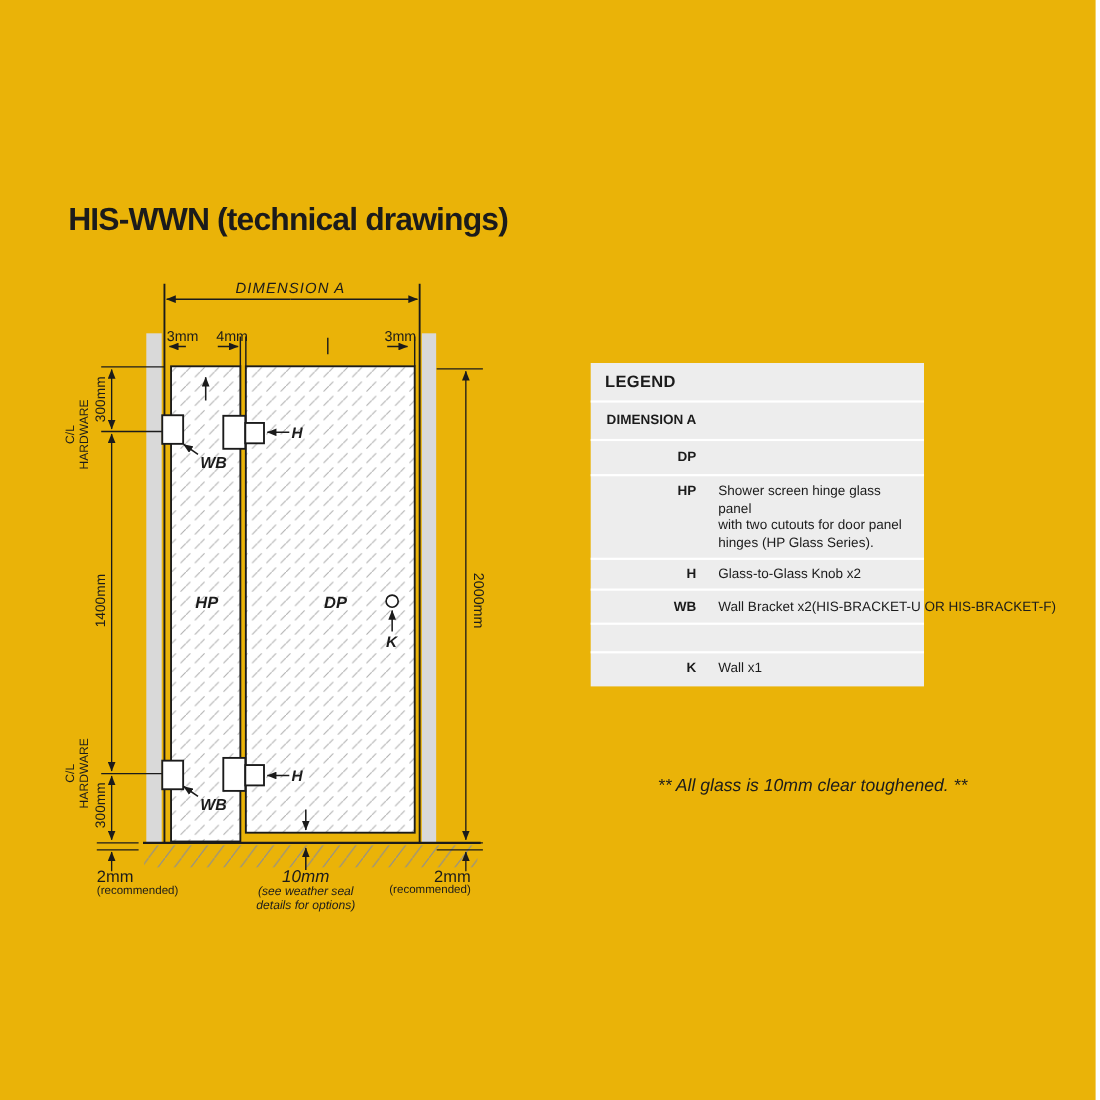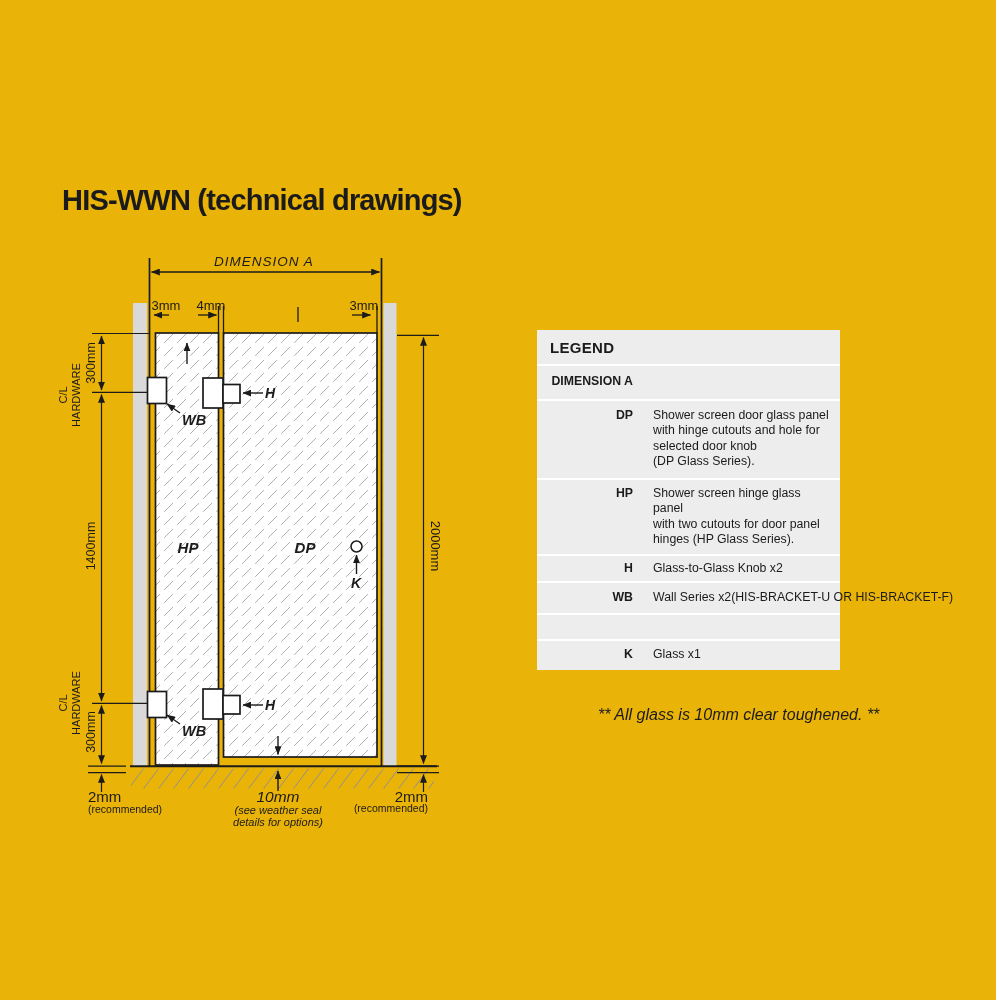--- a/index.html
+++ b/index.html
@@ -164,44 +164,40 @@
     <text class="t" x="428" y="812" font-size="10.5" text-anchor="end">(recommended)</text>
   </svg>
 
   <div class="legend">
     <div class="legend-title">LEGEND</div>
     <div class="lrow r1">
       <div class="term">DIMENSION A</div>
     </div>
     <div class="lrow r2">
       <div class="term">DP</div>
-      <div class="desc">Shower screen door glass panel
-with hinge cutouts and hole for
-selected door knob
-(DP Glass Series).</div>
     </div>
     <div class="lrow r3">
       <div class="term">HP</div>
       <div class="desc">Shower screen hinge glass panel
 with two cutouts for door panel
 hinges (HP Glass Series).</div>
     </div>
     <div class="lrow r4">
       <div class="term">H</div>
       <div class="desc">Glass-to-Glass Knob x2</div>
     </div>
     <div class="lrow r5">
       <div class="term">WB</div>
-      <div class="desc nowrap">Wall Series x2(HIS-BRACKET-U OR HIS-BRACKET-F)</div>
+      <div class="desc nowrap">Wall Bracket x2(HIS-BRACKET-U OR HIS-BRACKET-F)</div>
     </div>
     <div class="lrow r6">
       <div class="term"></div>
       <div class="desc"></div>
     </div>
     <div class="lrow r7">
       <div class="term">K</div>
-      <div class="desc">Glass x1</div>
+      <div class="desc">Wall x1</div>
     </div>
   </div>
 
   <div class="legend-footnote">** All glass is 10mm clear toughened. **</div>
 
 </div>
 
 </body></html>

